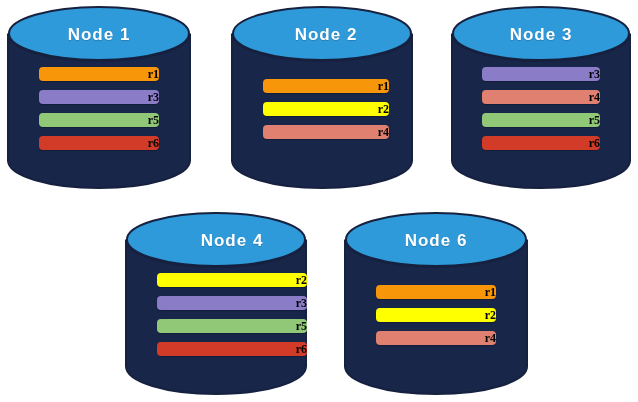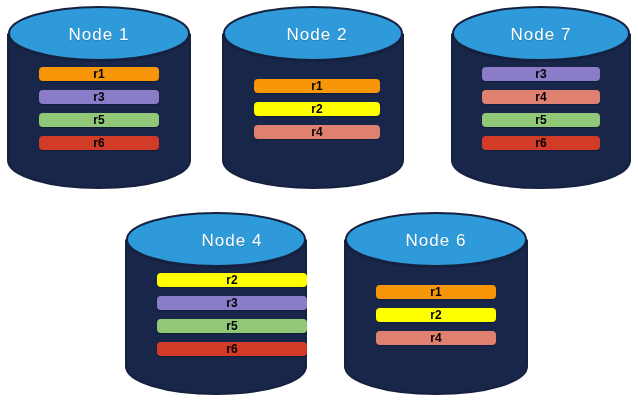--- a/index.html
+++ b/index.html
@@ -23,21 +23,21 @@
     left: 0;
     top: 0;
     overflow: visible;
   }
   .node-title {
     position: absolute;
     left: 0;
     width: 100%;
     text-align: center;
     color: #ffffff;
-    font-weight: normal;
+    font-weight: bold;
     font-size: 17px;
     letter-spacing: 1px;
     text-shadow: 0 1px 1px rgba(0,0,0,0.18);
     white-space: nowrap;
     pointer-events: none;
   }
   .records {
     position: absolute;
     left: 0;
     width: 100%;
@@ -53,25 +53,25 @@
   .record-bar:last-child {
     margin-bottom: 0;
   }
   .record-label {
     position: absolute;
     left: 0;
     top: 0;
     width: 100%;
     height: 14px;
     line-height: 14px;
-    text-align: center;
+    text-align: right;
     font-size: 12px;
     font-weight: bold;
     color: #000000;
-    font-family: Liberation Sans, sans-serif;
+    font-family: Liberation Serif, serif;
   }
 </style>
 </head>
 <body>
 
 <div id="canvas">
     <div class="node" style="left: 8px; top: 6px; width: 182px; height: 182px;">
       <svg class="node-svg" width="182" height="182" viewBox="0 0 182 182">
         <path d="M 0,27.5 L 0,154.5 A 91,27.5 0 0 0 182,154.5 L 182,27.5 A 91,27.5 0 0 1 0,27.5 Z" fill="#18264a" stroke="#16213f" stroke-width="2"></path>
         <ellipse cx="91" cy="27.5" rx="90" ry="26.5" fill="#2f9ad9" stroke="#16213f" stroke-width="2"></ellipse>
@@ -85,21 +85,21 @@
           <span class="record-label">r3</span>
         </div>
         <div class="record-bar" style="background: rgb(144, 200, 120);">
           <span class="record-label">r5</span>
         </div>
         <div class="record-bar" style="background: rgb(209, 59, 40);">
           <span class="record-label">r6</span>
         </div>
       </div>
     </div>
-    <div class="node" style="left: 223px; top: 6px; width: 188px; height: 182px;">
+    <div class="node" style="left: 232px; top: 6px; width: 188px; height: 182px;">
       <svg class="node-svg" width="180" height="182" viewBox="0 0 180 182">
         <path d="M 0,27.5 L 0,154.5 A 90,27.5 0 0 0 180,154.5 L 180,27.5 A 90,27.5 0 0 1 0,27.5 Z" fill="#18264a" stroke="#16213f" stroke-width="2"></path>
         <ellipse cx="90" cy="27.5" rx="89" ry="26.5" fill="#2f9ad9" stroke="#16213f" stroke-width="2"></ellipse>
       </svg>
       <div class="node-title" style="top: 19px;">Node  2</div>
       <div class="records" style="top: 73px; padding-left: 31px; padding-right: 31px; box-sizing: border-box;">
         <div class="record-bar" style="background: rgb(247, 150, 8);">
           <span class="record-label">r1</span>
         </div>
         <div class="record-bar" style="background: rgb(255, 255, 0);">
@@ -108,21 +108,21 @@
         <div class="record-bar" style="background: rgb(224, 128, 112);">
           <span class="record-label">r4</span>
         </div>
       </div>
     </div>
     <div class="node" style="left: 452px; top: 6px; width: 178px; height: 182px;">
       <svg class="node-svg" width="178" height="182" viewBox="0 0 178 182">
         <path d="M 0,27.5 L 0,154.5 A 89,27.5 0 0 0 178,154.5 L 178,27.5 A 89,27.5 0 0 1 0,27.5 Z" fill="#18264a" stroke="#16213f" stroke-width="2"></path>
         <ellipse cx="89" cy="27.5" rx="88" ry="26.5" fill="#2f9ad9" stroke="#16213f" stroke-width="2"></ellipse>
       </svg>
-      <div class="node-title" style="top: 19px;">Node  7</div>
+      <div class="node-title" style="top: 19px;">Node  3</div>
       <div class="records" style="top: 61px; padding-left: 30px; padding-right: 30px; box-sizing: border-box;">
         <div class="record-bar" style="background: rgb(139, 124, 200);">
           <span class="record-label">r3</span>
         </div>
         <div class="record-bar" style="background: rgb(224, 128, 112);">
           <span class="record-label">r4</span>
         </div>
         <div class="record-bar" style="background: rgb(144, 200, 120);">
           <span class="record-label">r5</span>
         </div>

